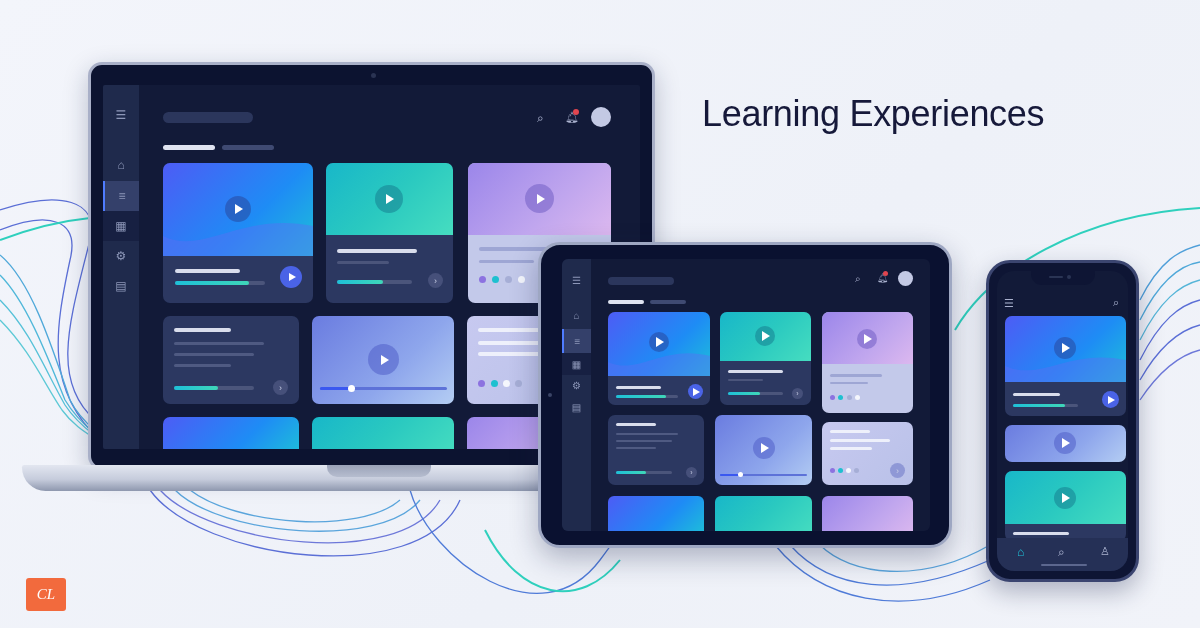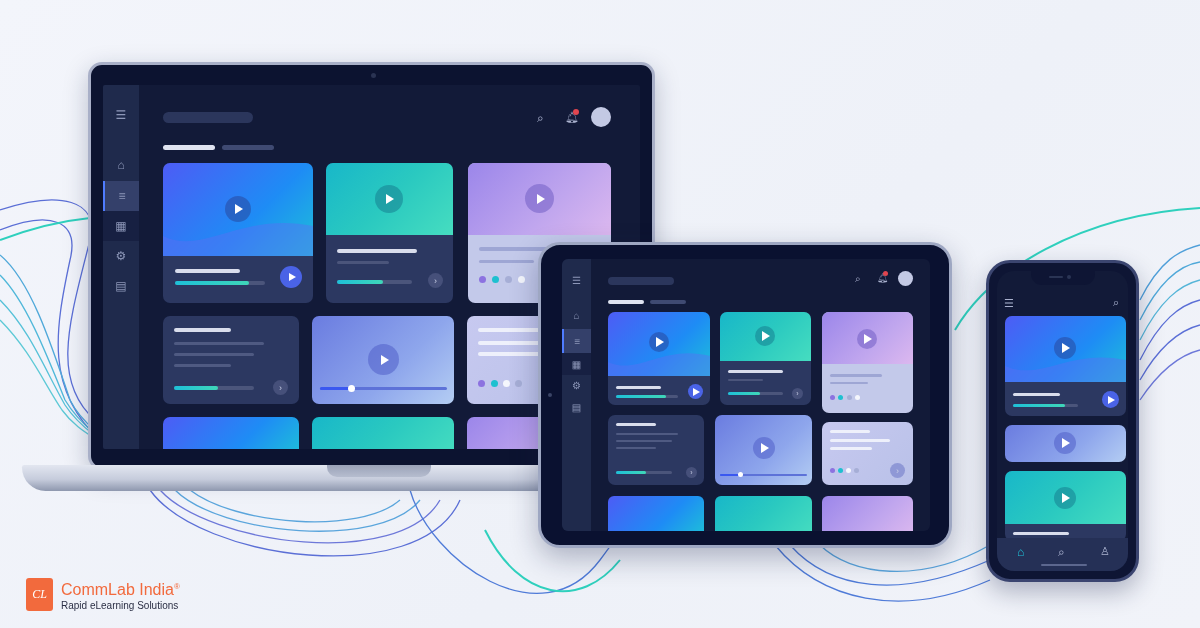--- a/index.html
+++ b/index.html
@@ -3,21 +3,21 @@
 <meta charset="utf-8">
 <style>
 *{box-sizing:border-box;margin:0;padding:0}
 html,body{width:1200px;height:628px;overflow:hidden}
 body{background:linear-gradient(135deg,#f3f5fb 0%,#eef1f8 60%,#f1f3f9 100%);font-family:"Liberation Sans",sans-serif;position:relative}
 .bg-curves{position:absolute;left:0;top:0;width:1200px;height:628px;z-index:0}
 .title{position:absolute;left:702px;top:92px;z-index:5;color:#16193a;line-height:44px}
 .title .l1{font-size:36px;font-weight:bold;letter-spacing:-0.5px;display:block}
 .title .l2,.title .l3{font-size:36px;font-weight:normal;letter-spacing:-0.3px;display:block}
 .logo{position:absolute;left:26px;top:578px;display:flex;align-items:center;z-index:5}
-.logo-mark{width:27px;height:33px;background:#f26a3d;border-radius:3px;color:#fff;font-family:"Liberation Serif",serif;font-style:italic;font-size:12px;display:flex;align-items:center;justify-content:center}
+.logo-mark{width:40px;height:33px;background:#f26a3d;border-radius:3px;color:#fff;font-family:"Liberation Serif",serif;font-style:italic;font-size:15px;display:flex;align-items:center;justify-content:center}
 .logo-text{margin-left:8px}
 .logo-name{color:#f26a3d;font-size:16px;display:block;line-height:18px}
 .logo-name sup{font-size:8px}
 .logo-tag{color:#2b2f45;font-size:10px;display:block;margin-top:1px}
 
 
 .laptop{position:absolute;left:88px;top:62px;width:567px;height:408px;background:#0c1330;border-radius:14px;border:3px solid #a9b0c8;z-index:2;box-shadow:0 8px 25px rgba(20,30,70,.25)}
 .laptop-cam{position:absolute;left:280px;top:8px;width:5px;height:5px;border-radius:50%;background:#2a3352}
 .laptop-base{position:absolute;left:22px;top:465px;width:700px;height:26px;z-index:3;background:linear-gradient(180deg,#e2e6f0 0%,#c6ccdc 55%,#8e97ae 100%);border-radius:4px 4px 40px 40px}
 .laptop-notch{position:absolute;left:305px;top:0;width:104px;height:12px;background:linear-gradient(180deg,#9aa2b8,#b6bdcf);border-radius:0 0 10px 10px}
@@ -81,28 +81,25 @@
     <path d="M1140 320 C 1160 280, 1180 265, 1200 262" stroke="#4fa8d9"></path>
     <path d="M1140 340 C 1160 300, 1180 285, 1200 280" stroke="#55b5d8"></path>
     <path d="M1140 360 C 1160 320, 1180 305, 1200 300" stroke="#5b6fd6"></path>
     <path d="M1140 380 C 1160 345, 1180 330, 1200 325" stroke="#5b6fd6"></path>
     <path d="M1140 400 C 1160 370, 1180 355, 1200 350" stroke="#6d78d9"></path>
     <path d="M955 330 C 990 270, 1080 215, 1200 208" stroke="#2fd0bd" stroke-width="2"></path>
   </g>
 </svg>
 
 <div class="title">
+  <span class="l3">Learning Experiences</span>
 </div>
 
 <div class="logo">
   <div class="logo-mark">CL</div>
-  <div class="logo-text">
-    <span class="logo-name"><span>CommLab India</span><sup>®</sup></span>
-    <span class="logo-tag">Rapid eLearning Solutions</span>
-  </div>
 </div>
 
 <div class="laptop">
   <div class="laptop-cam"></div>
   <div class="screen">
     <div class="sidebar">
       <div class="sb-item" style="top:18px;height:24px">☰</div>
       <div class="sb-item" style="top:68px;height:24px">⌂</div>
       <div class="sb-item active" style="top:96px;height:30px">≡</div>
       <div class="sb-item dark" style="top:126px;height:30px">▦</div>

